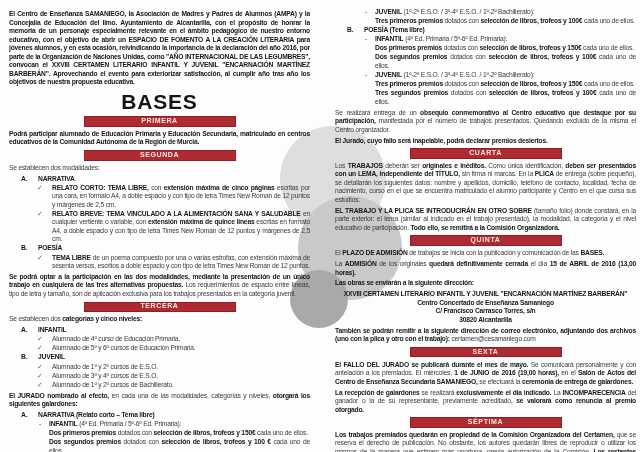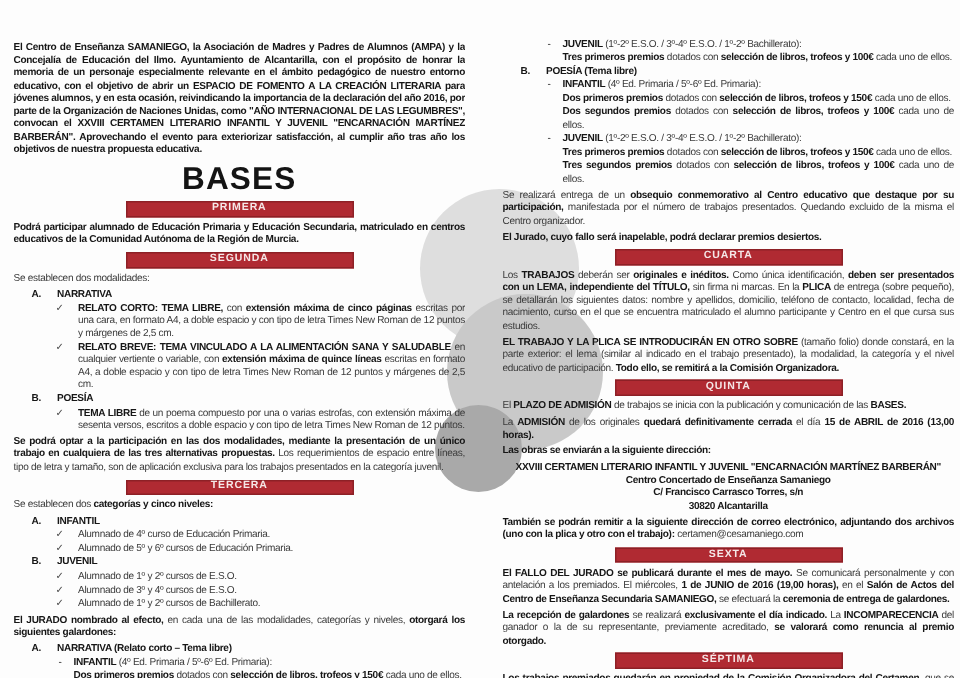--- a/index.html
+++ b/index.html
@@ -12,21 +12,21 @@
     position:relative;width:640px;height:452px;background:var(--page-bg);
     font-family:"Liberation Sans","DejaVu Sans",sans-serif;color:var(--text);
     overflow:hidden;
   }
   .decor{position:absolute;border-radius:50%;z-index:0;}
   .decor.c1{left:280px;top:126px;width:106px;height:106px;background:var(--circle1);}
   .decor.c2{left:298px;top:196px;width:104px;height:104px;background:var(--circle2);}
   .decor.c3{left:290px;top:270px;width:58px;height:58px;background:var(--circle3);}
   .cols{
     position:relative;z-index:1;display:flex;gap:25px;
-    padding:26px 9px 0 9px;height:100%;
+    padding:8px 9px 0 9px;height:100%;
   }
   .col{
     width:301px;flex:0 0 301px;font-size:6.7px;line-height:1.27;
     letter-spacing:-0.2px;overflow:hidden;
   }
   .para{margin:2.4px 0;text-align:justify;}
   .b{font-weight:bold;color:var(--text-bold);}
   .doc-title{
     font-size:21px;font-weight:bold;color:#141414;text-align:center;
     letter-spacing:0.8px;line-height:1.1;margin:3px 0 3px;

